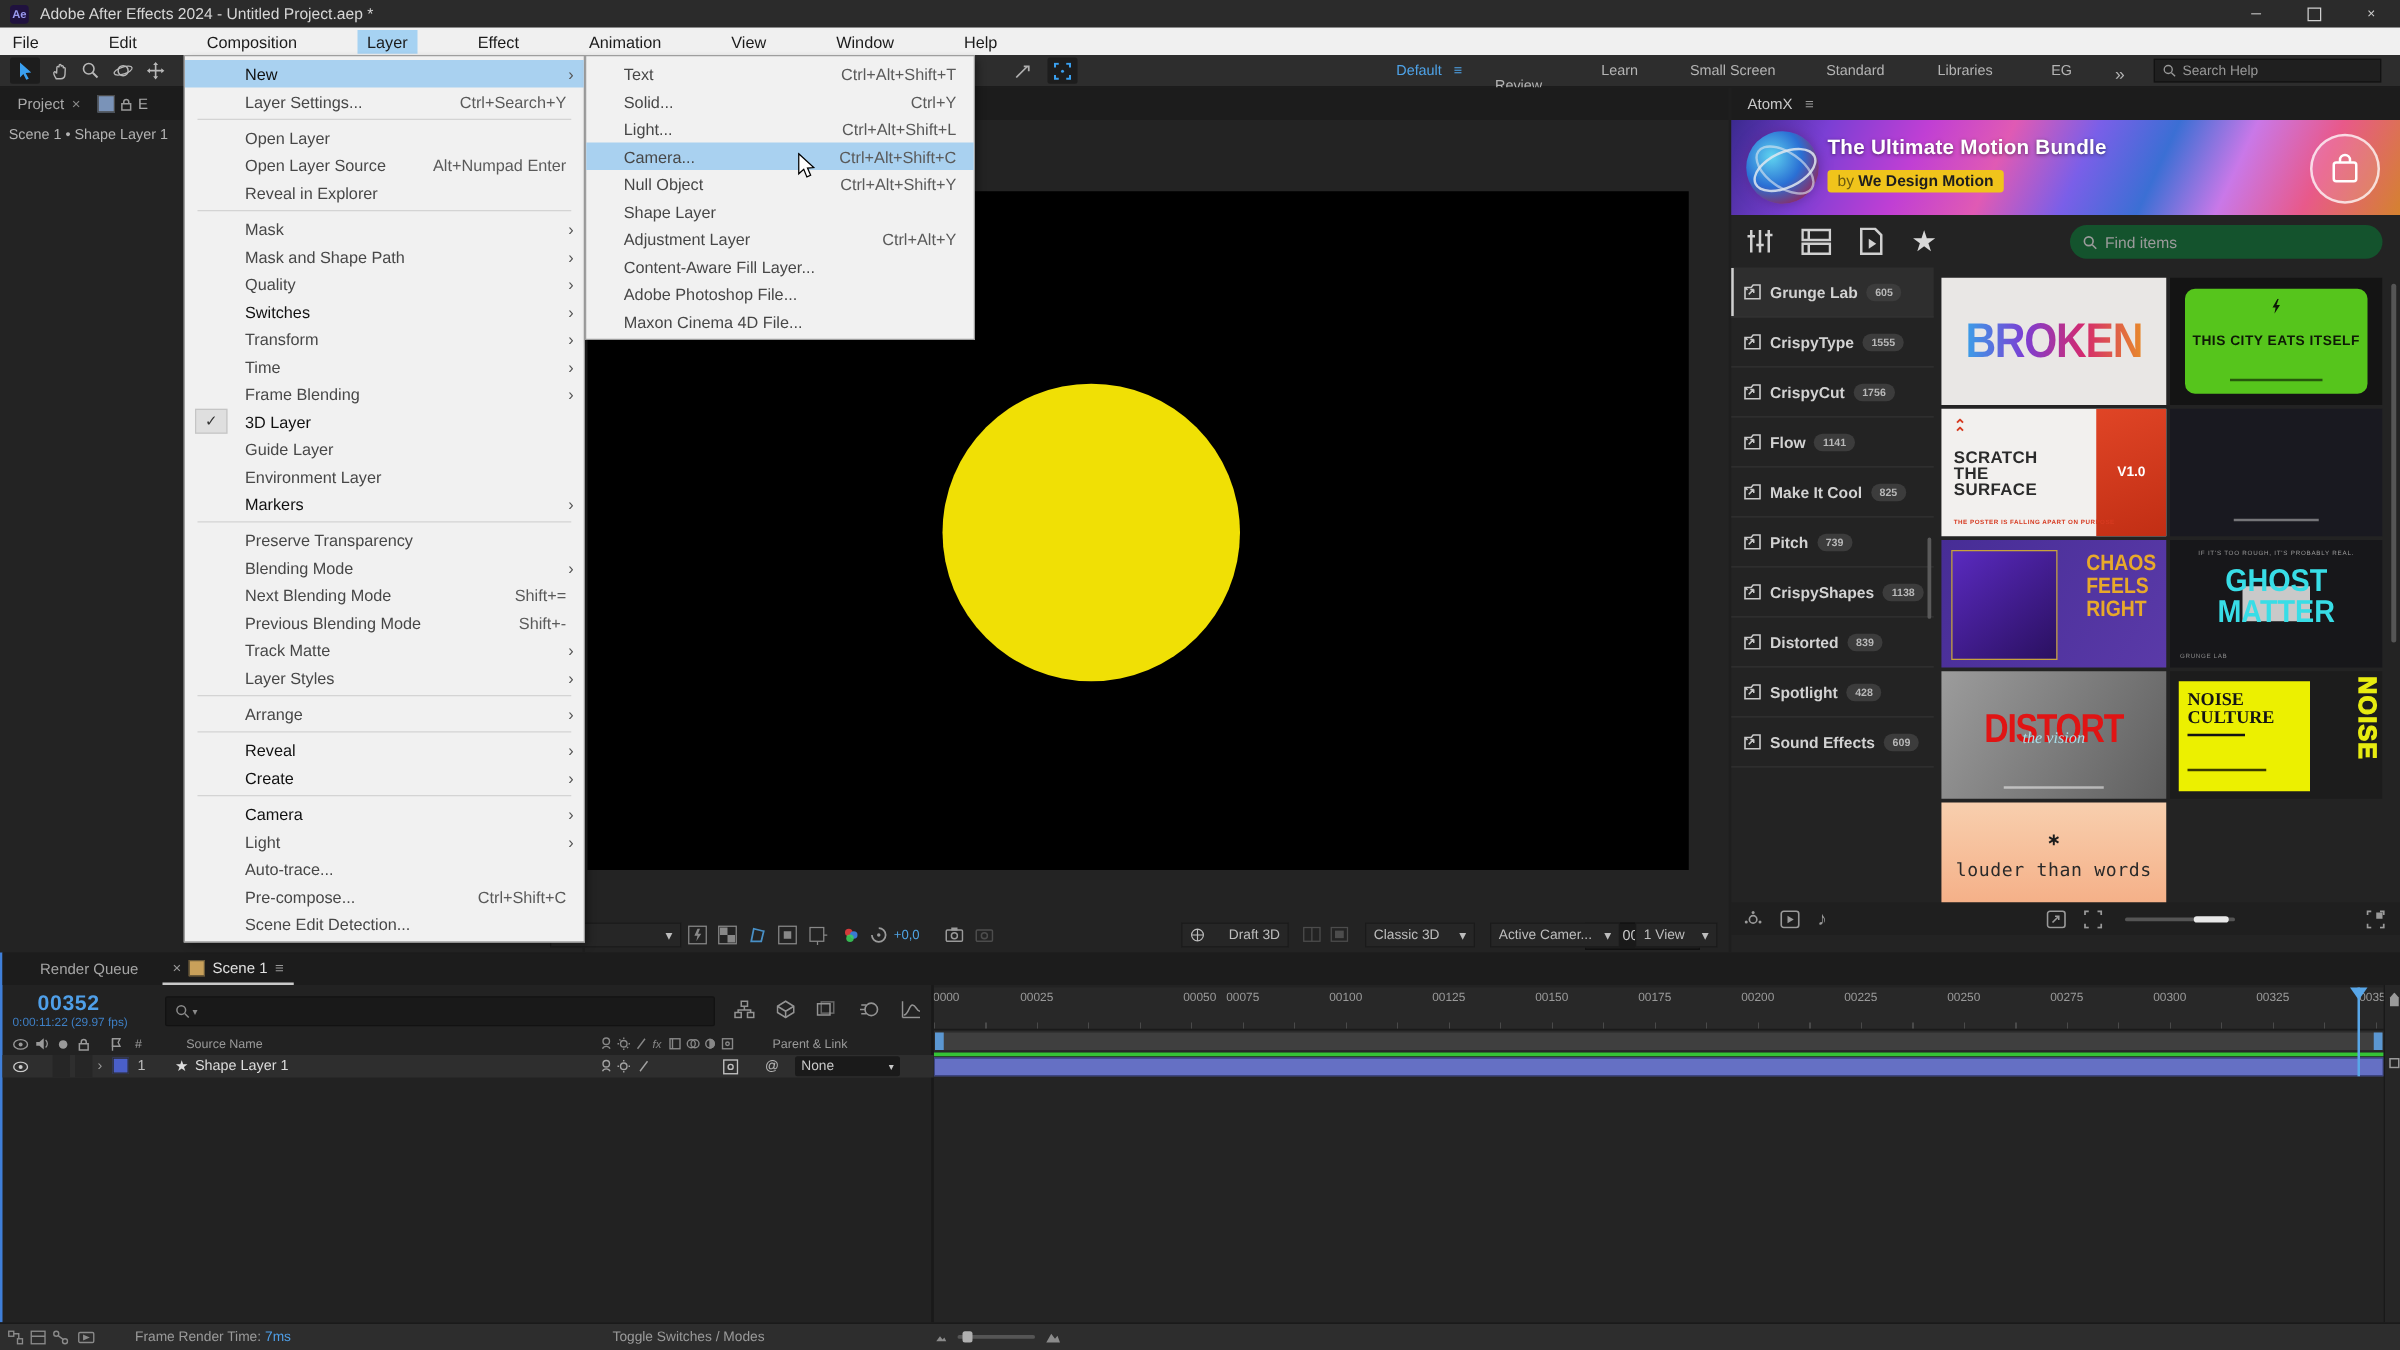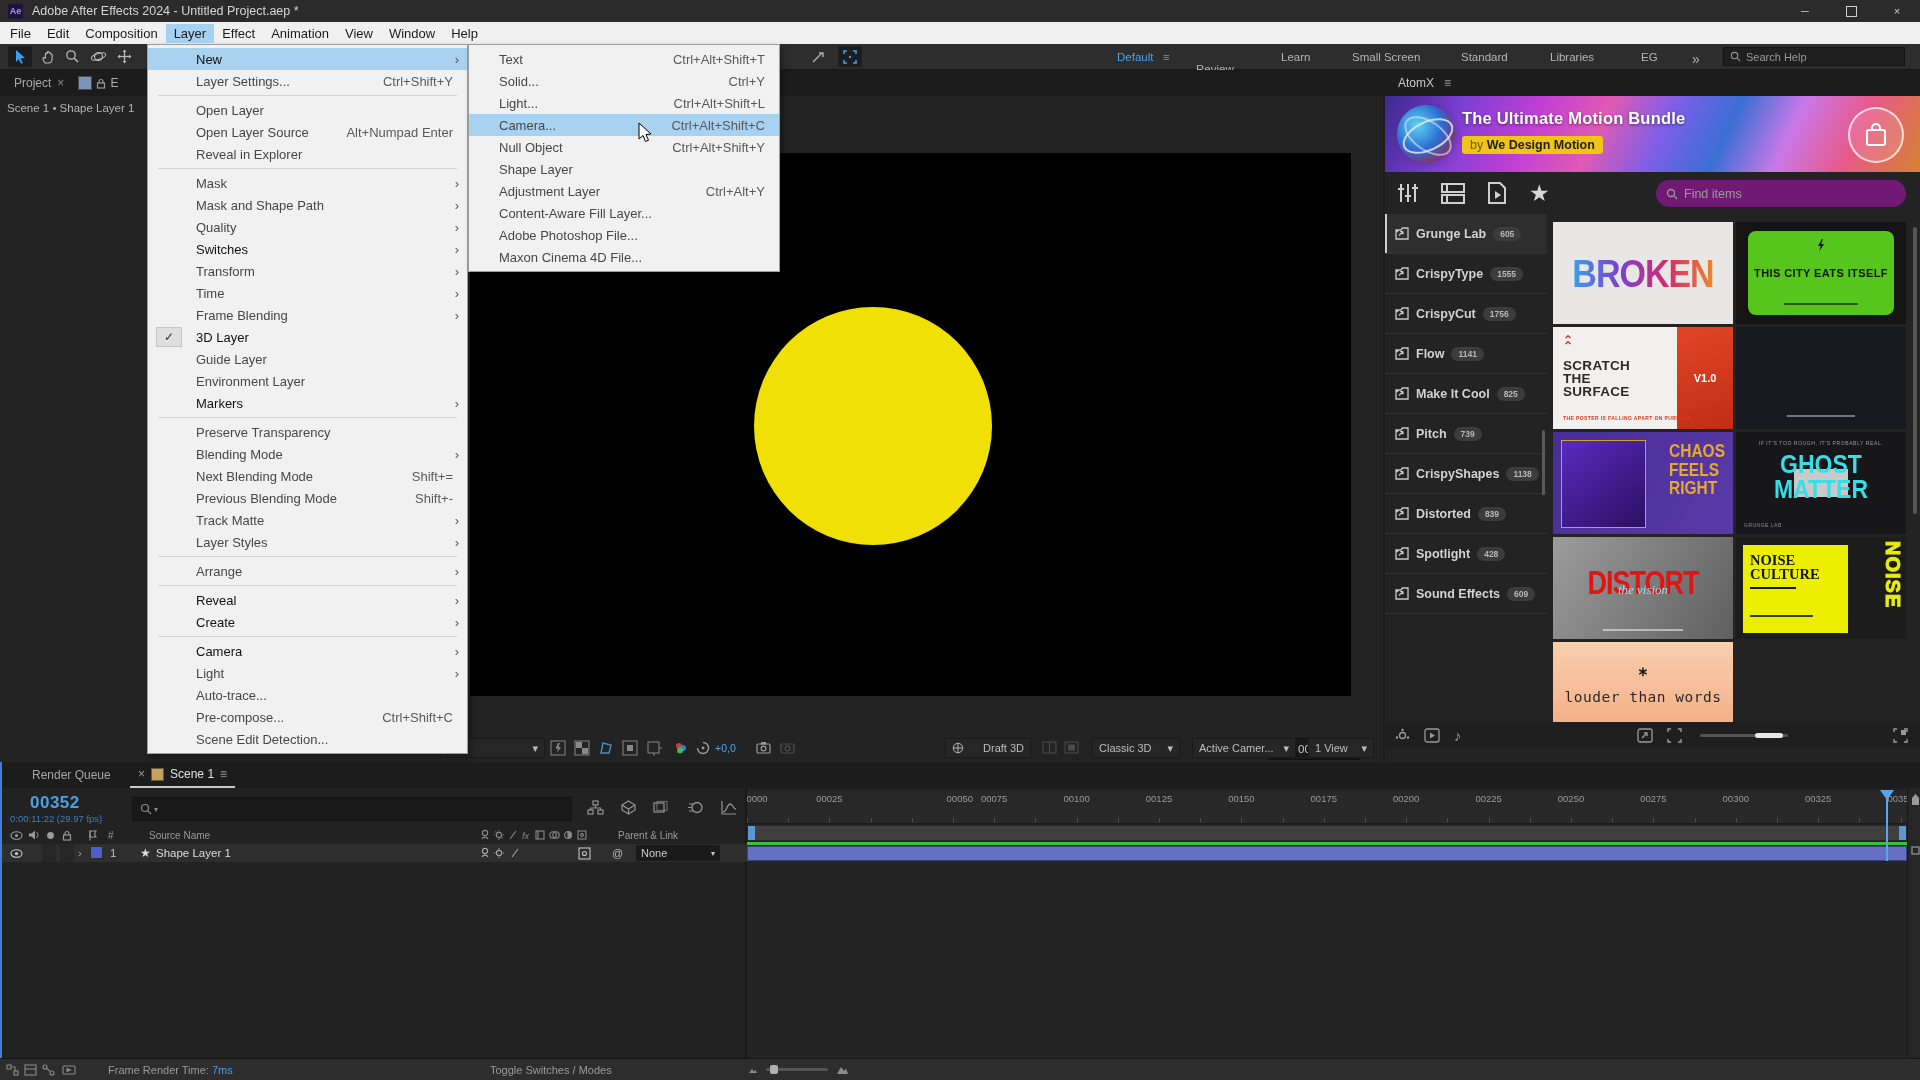--- a/index.html
+++ b/index.html
@@ -11,21 +11,21 @@
   .titlebar{position:absolute;left:0;top:0;width:100%;height:22px;background:#2b2b2b;color:#d6d6d6;
             display:flex;align-items:center;font-size:12.5px;}
   .ae-logo{width:15px;height:15px;margin:0 9px 0 8px;background:#20123f;color:#9a9af0;border-radius:3px;
            font-size:9px;font-weight:bold;display:flex;align-items:center;justify-content:center;}
   .win-btns{position:absolute;right:0;top:0;height:22px;display:flex;}
   .win-btn{width:46px;height:22px;display:flex;align-items:center;justify-content:center;color:#cfcfcf;font-size:11px;}
   .win-max-glyph{width:9px;height:9px;border:1px solid #cfcfcf;}
 
   
   .menubar{position:absolute;left:0;top:22px;width:100%;height:22px;background:#f0f0f0;display:flex;
-           align-items:center;font-size:13px;color:#1b1b1b;padding-left:2px;box-sizing:border-box;}
+           align-items:center;font-size:13px;color:#1b1b1b;padding-left:2px;box-sizing:border-box;gap:40px;}
   .menubar .m-item{padding:2px 8px;}
   .menubar .m-item.active{background:#a6d2f2;}
 
   
   .toolbar{position:absolute;left:0;top:44px;width:100%;height:26px;background:#2d2d2d;border-bottom:1px solid #171717;box-sizing:border-box;}
   .tool{position:absolute;top:2px;width:24px;height:21px;display:flex;align-items:center;justify-content:center;border-radius:2px;}
   .tool.active{background:#1d1d1d;}
   .snap-label{position:absolute;left:713px;top:7px;color:#9e9e9e;font-size:11.5px;}
   .ws-item{position:absolute;top:7px;font-size:11.5px;color:#b4b4b4;}
   .ws-item.active{color:#4ea3e8;}
@@ -61,21 +61,21 @@
                       transform:rotate(-25deg);opacity:.85;}
   .banner-logo .orbit2{transform:rotate(35deg);opacity:.6;}
   .banner-title{position:absolute;left:77px;top:13px;color:#fff;font-size:16.5px;font-weight:bold;letter-spacing:.2px;
                 text-shadow:0 1px 3px rgba(0,0,0,.5);}
   .banner-badge{position:absolute;left:77px;top:40px;background:#f0c41b;border-radius:3px;padding:2px 8px;
                 font-size:12.5px;font-weight:bold;color:#1e1e1e;}
   .banner-badge .by{font-weight:normal;color:#6b5a10;}
   .bag{position:absolute;right:16px;top:11px;width:52px;height:52px;border-radius:50%;border:2px solid rgba(255,255,255,.75);
        background:rgba(255,255,255,.12);display:flex;align-items:center;justify-content:center;}
   .ax-tools{position:absolute;left:0;top:102px;width:100%;height:42px;display:flex;align-items:center;gap:22px;padding-left:12px;box-sizing:border-box;}
-  .find-box{position:absolute;right:14px;top:110px;width:250px;height:27px;background:#701a75;border-radius:14px;
+  .find-box{position:absolute;right:14px;top:110px;width:250px;height:27px;background:#14532d;border-radius:14px;
             display:flex;align-items:center;gap:6px;padding-left:10px;box-sizing:border-box;color:#9b9b9b;font-size:12.5px;text-align:center;}
   .cats{position:absolute;left:0;top:144px;width:162px;}
   .cat{position:relative;height:40px;border-bottom:1px solid #333;display:flex;align-items:center;gap:7px;
        padding-left:10px;box-sizing:border-box;color:#d2d2d2;font-size:12.5px;font-weight:bold;}
   .cat.selected{background:#2e2e2e;box-shadow:inset 2px 0 0 #cfcfcf;}
   .cat .pill{background:#3c3c3c;border-radius:9px;padding:2px 7px;font-size:8.5px;color:#b8b8b8;font-weight:bold;}
   .thumbs{position:absolute;left:168px;top:152px;width:353px;height:500px;display:grid;
           grid-template-columns:180px 170px;grid-auto-rows:102px;gap:3px;overflow:hidden;}
   .thumb{position:relative;overflow:hidden;background:#333;}
   .ax-scroll{position:absolute;right:3px;top:157px;width:4px;height:287px;background:#555;border-radius:2px;}
@@ -885,21 +885,21 @@
       </span>
   </div>
 
   <div class="menu" style="left:147px;top:44px;width:321px;" id="layer-menu">
       <div class="mi hl strong">
         <span class="lab">New</span>
         <span class="arr">›</span>
       </div>
       <div class="mi">
         <span class="lab">Layer Settings...</span>
-        <span class="sc">Ctrl+Shift+Y</span>
+        <span class="sc">Ctrl+Search+Y</span>
       </div>
       <div class="msep"></div>
       <div class="mi">
         <span class="lab">Open Layer</span>
       </div>
       <div class="mi">
         <span class="lab">Open Layer Source</span>
         <span class="sc">Alt+Numpad Enter</span>
       </div>
       <div class="mi">

